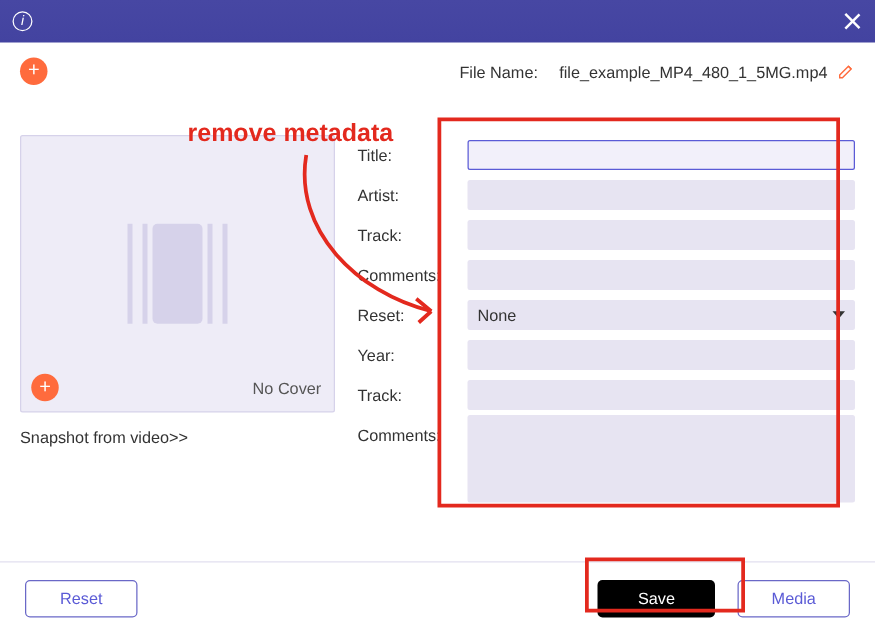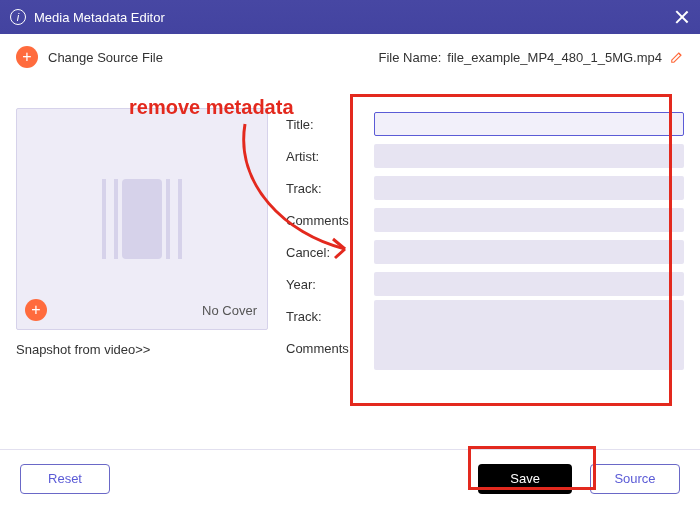--- a/index.html
+++ b/index.html
@@ -60,31 +60,31 @@
     display: inline-flex; align-items: center; justify-content: center;
     color: #fff; font-size: 16px; margin-right: 10px;
     line-height: 1;
   }
   .filename-wrap {
     margin-left: auto;
     display: flex; align-items: center;
     font-size: 13px;
   }
   .filename-label { color: #333; margin-right: 6px; }
-  .filename-val { color: #333; margin-right: 8px; }
+  .filename-val { color: #333; margin-right: 8px; margin-left: 11px; }
   .pencil {
     width: 14px; height: 14px;
     display: inline-block;
     cursor: pointer;
   }
   .pencil svg { display: block; }
 
   .annotation {
     position: absolute;
-    left: 129px; top: 62px;
+    left: 150px; top: 62px;
     font-size: 20px;
     font-weight: bold;
     color: #e3291e;
     z-index: 5;
     pointer-events: none;
   }
   .arrow-svg {
     position: absolute;
     left: 225px; top: 80px;
     z-index: 5;
@@ -243,30 +243,28 @@
     left: 468px; top: 446px;
     width: 128px; height: 44px;
   }
   .footer-right { margin-left: auto; display: flex; gap: 18px; }
 </style>
 </head>
 <body>
 
 <div class="titlebar">
   <span class="info-icon">i</span>
-  <span>Media Metadata Editor</span>
   <span class="close"></span>
 </div>
 
 <div class="content" style="position:relative;">
 
   <div class="top-row">
     <div class="change-source">
       <span class="plus-btn">+</span>
-      <span>Change Source File</span>
     </div>
     <div class="filename-wrap">
       <span class="filename-label">File Name:</span>
       <span class="filename-val">file_example_MP4_480_1_5MG.mp4</span>
       <span class="pencil">
         <svg viewBox="0 0 16 16" width="14" height="14">
           <path d="M2 11.5 L10 3.5 L12.5 6 L4.5 14 L2 14 Z" fill="none" stroke="#ff6b3d" stroke-width="1.3"></path>
           <path d="M10 3.5 L12.5 6" stroke="#ff6b3d" stroke-width="1.3"></path>
         </svg>
       </span>
@@ -297,52 +295,58 @@
       </div>
       <div class="snapshot-link">Snapshot from video&gt;&gt;</div>
     </div>
 
     <div class="form-col">
       <div class="form-labels">
         <div>Title:</div>
         <div>Artist:</div>
         <div>Track:</div>
         <div>Comments:</div>
-        <div>Cancel:</div>
+        <div>Reset:</div>
         <div>Year:</div>
         <div>Track:</div>
         <div>Comments:</div>
       </div>
       <div class="form-inputs">
         <div class="field-row">
             <input type="text" class="focused" value="" style="">
           </div>
         <div class="field-row">
             <input type="text" value="" style="">
           </div>
         <div class="field-row">
             <input type="text" value="" style="">
           </div>
         <div class="field-row">
             <input type="text" value="" style="">
           </div>
         <div class="field-row">
+          <div class="select">
+            <span>None</span>
+            <span class="caret"></span>
+          </div>
+        </div>
+        <div class="field-row">
             <input type="text" value="" style="">
           </div>
         <div class="field-row">
             <input type="text" value="" style="">
           </div>
         <div><textarea class="comments-area" style=""></textarea></div>
       </div>
     </div>
   </div>
 </div>
 
 <div class="red-box red-box-fields"></div>
 <div class="red-box red-box-save"></div>
 
 <div class="footer">
   <div class="btn btn-outline">Reset</div>
   <div class="footer-right">
     <div class="btn btn-primary">Save</div>
-    <div class="btn btn-outline">Source</div>
+    <div class="btn btn-outline">Media</div>
   </div>
 </div>
 
 </body></html>

